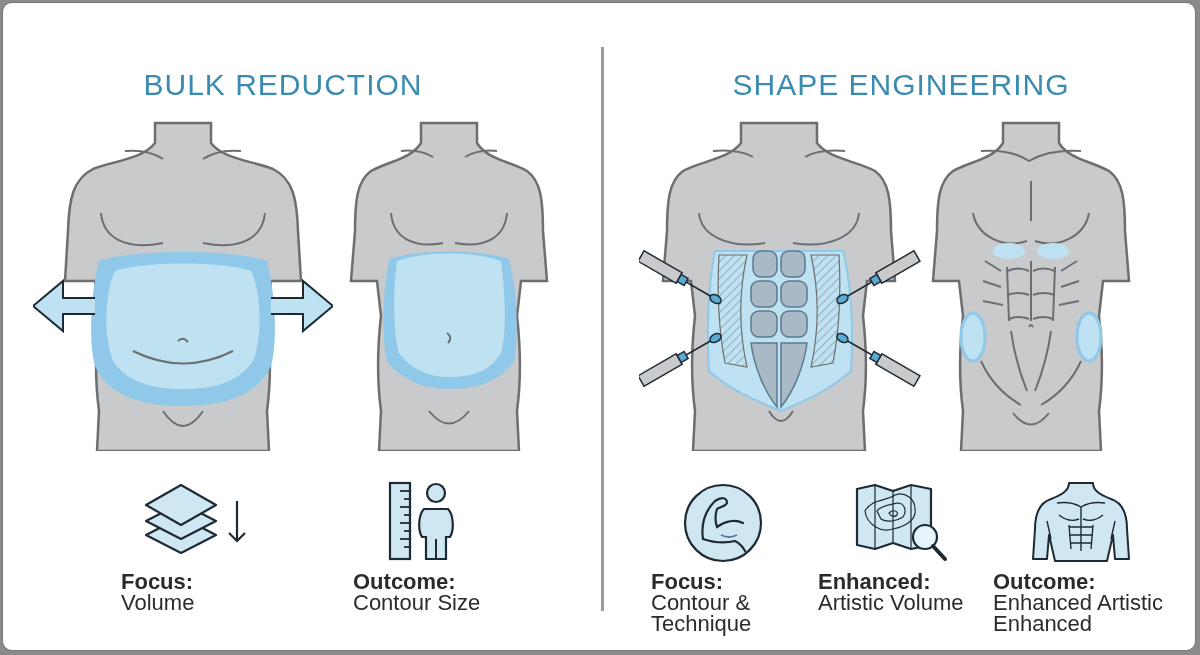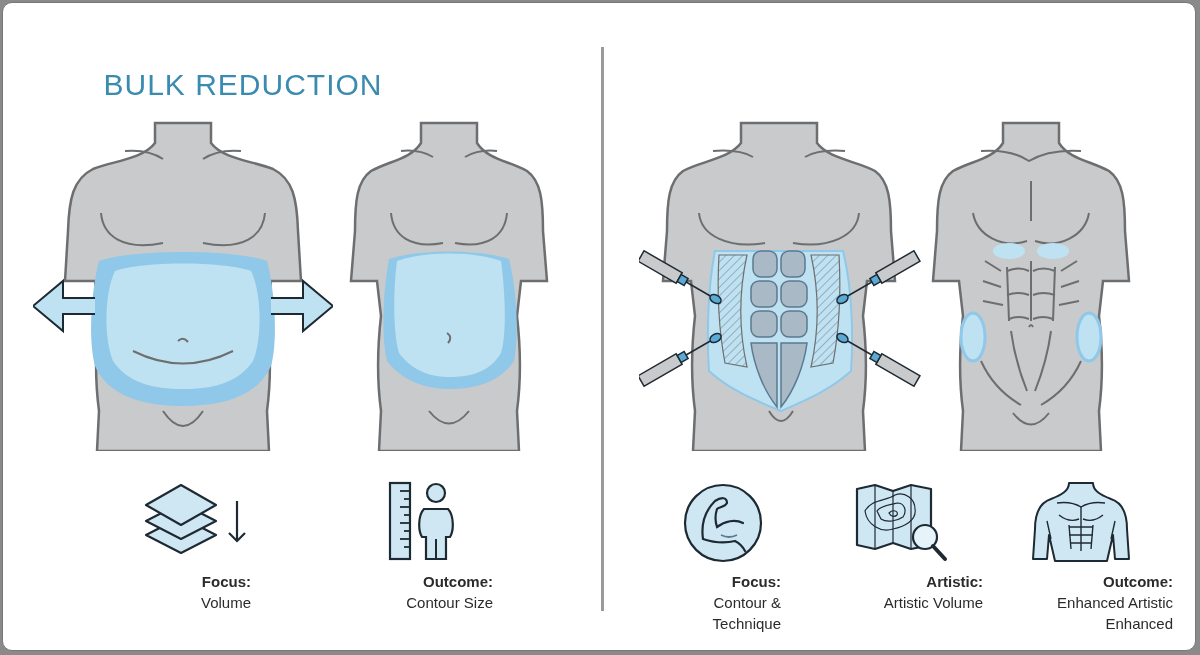--- a/index.html
+++ b/index.html
@@ -1,33 +1,34 @@
 <!DOCTYPE html>
 <html><head>
 <meta charset="utf-8">
 <style>
   html, body { margin: 0; padding: 0; background: #8a8a8a; }
   body { width: 1200px; height: 655px; position: relative; overflow: hidden; font-family: "Liberation Sans", sans-serif; }
   .card { position: absolute; left: 2px; top: 2px; width: 1194px; height: 649px; background: #ffffff; border-radius: 10px; border: 1px solid #777; box-sizing: border-box; }
   .title { position: absolute; top: 40px; font-size: 30px; letter-spacing: 1px; color: #3a8bb0; text-align: center; font-weight: normal; }
-  .title.left { left: 0; width: 480px; }
+  .title.left { left: 0; width: 480px; padding-left: 40px; }
   .title.right { left: 600px; width: 596px; }
   .divider { position: absolute; left: 598px; top: 44px; width: 3px; height: 564px; background: #9a9a9a; }
   .figure { position: absolute; top: 118px; }
   .icon { position: absolute; }
-  .caption { position: absolute; text-align: right; font-size: 15px; line-height: 21px; color: #2b2b2b; }
+  .caption { position: absolute; text-align: left; font-size: 22px; line-height: 21px; color: #2b2b2b; }
   .caption .cap-label { display: block; font-weight: bold; color: #2b2b2b; }
   .caption .cap-line { display: block; }
 </style>
 </head>
 <body>
 
 <div class="card">
 
   <h2 class="title left">BULK REDUCTION</h2>
+  <h2 class="title right">SHAPE ENGINEERING</h2>
 
   <div class="divider"></div>
 
   <div class="figure" style="left:30px;">
     <svg width="300" height="330" viewBox="0 0 300 330">
       <path d="M122,2 L122,22 C110,38 80,40 60,48 C40,58 36,78 35,110 L32,160 L62,160 L66,195 C62,230 62,260 66,290 L64,330 L236,330 L234,290 C238,260 238,230 234,195 L238,160 L268,160 L265,110 C264,78 260,58 240,48 C220,40 190,38 178,22 L178,2 Z" fill="#c9cacc" stroke="#6d6e70" stroke-width="2.5"></path>
       <path d="M92,30 Q115,28 130,38 M170,38 Q185,28 208,30" fill="none" stroke="#6d6e70" stroke-width="2"></path>
       <path d="M68,92 C70,115 90,130 130,122 M232,92 C230,115 210,130 170,122" fill="none" stroke="#6d6e70" stroke-width="2"></path>
       <path d="M66,140 C58,170 55,220 62,245 C75,275 110,285 150,285 C190,285 225,275 238,245 C245,220 242,170 234,140 C200,128 100,128 66,140 Z" fill="#8fc8e8"></path>
       <path d="M82,150 C72,170 70,215 80,240 C95,262 120,268 150,268 C180,268 205,262 220,240 C230,215 228,170 218,150 C190,140 110,140 82,150 Z" fill="#bfe2f2"></path>
@@ -196,21 +197,21 @@
           <line x1="58" y1="4" x2="58" y2="68"></line>
         <path d="M12,30 C18,18 34,20 42,14 C52,10 62,18 62,28 C64,40 50,46 40,48 C28,52 14,44 12,30 Z"></path>
         <path d="M24,30 C28,24 38,24 44,22 C52,22 54,30 50,36 C44,40 34,42 28,38 Z"></path>
         <path d="M36,32 C40,28 46,30 44,34 C42,36 38,36 36,32 Z"></path>
       </g>
       <circle cx="72" cy="56" r="12" fill="#e6f3fa" stroke="#1e2a33" stroke-width="2.2"></circle>
       <line x1="80" y1="65" x2="92" y2="78" stroke="#1e2a33" stroke-width="4" stroke-linecap="round"></line>
     </svg>
   </div>
   <div class="caption" style="left:815px; top:568px; width:165px;">
-    <span class="cap-label">Artistic:</span>
+    <span class="cap-label">Enhanced:</span>
     <span class="cap-line">Artistic Volume</span>
   </div>
 
   <div class="icon" style="left:1028px; top:478px;">
     <svg width="100" height="84" viewBox="0 0 100 84">
       <path d="M38,2 C38,10 30,14 20,18 C8,22 4,34 4,48 L2,78 L16,78 L18,54 L24,80 L76,80 L82,54 L84,78 L98,78 L96,48 C96,34 92,22 80,18 C70,14 62,10 62,2 Z" fill="#cfe7f3" stroke="#1e2a33" stroke-width="2" stroke-linejoin="round"></path>
       <g fill="none" stroke="#1e2a33" stroke-width="1.4">
         <path d="M26,22 Q40,20 50,26 Q60,20 74,22"></path>
         <line x1="50" y1="26" x2="50" y2="70"></line>
         <path d="M28,34 Q38,42 48,38 M72,34 Q62,42 52,38"></path>

